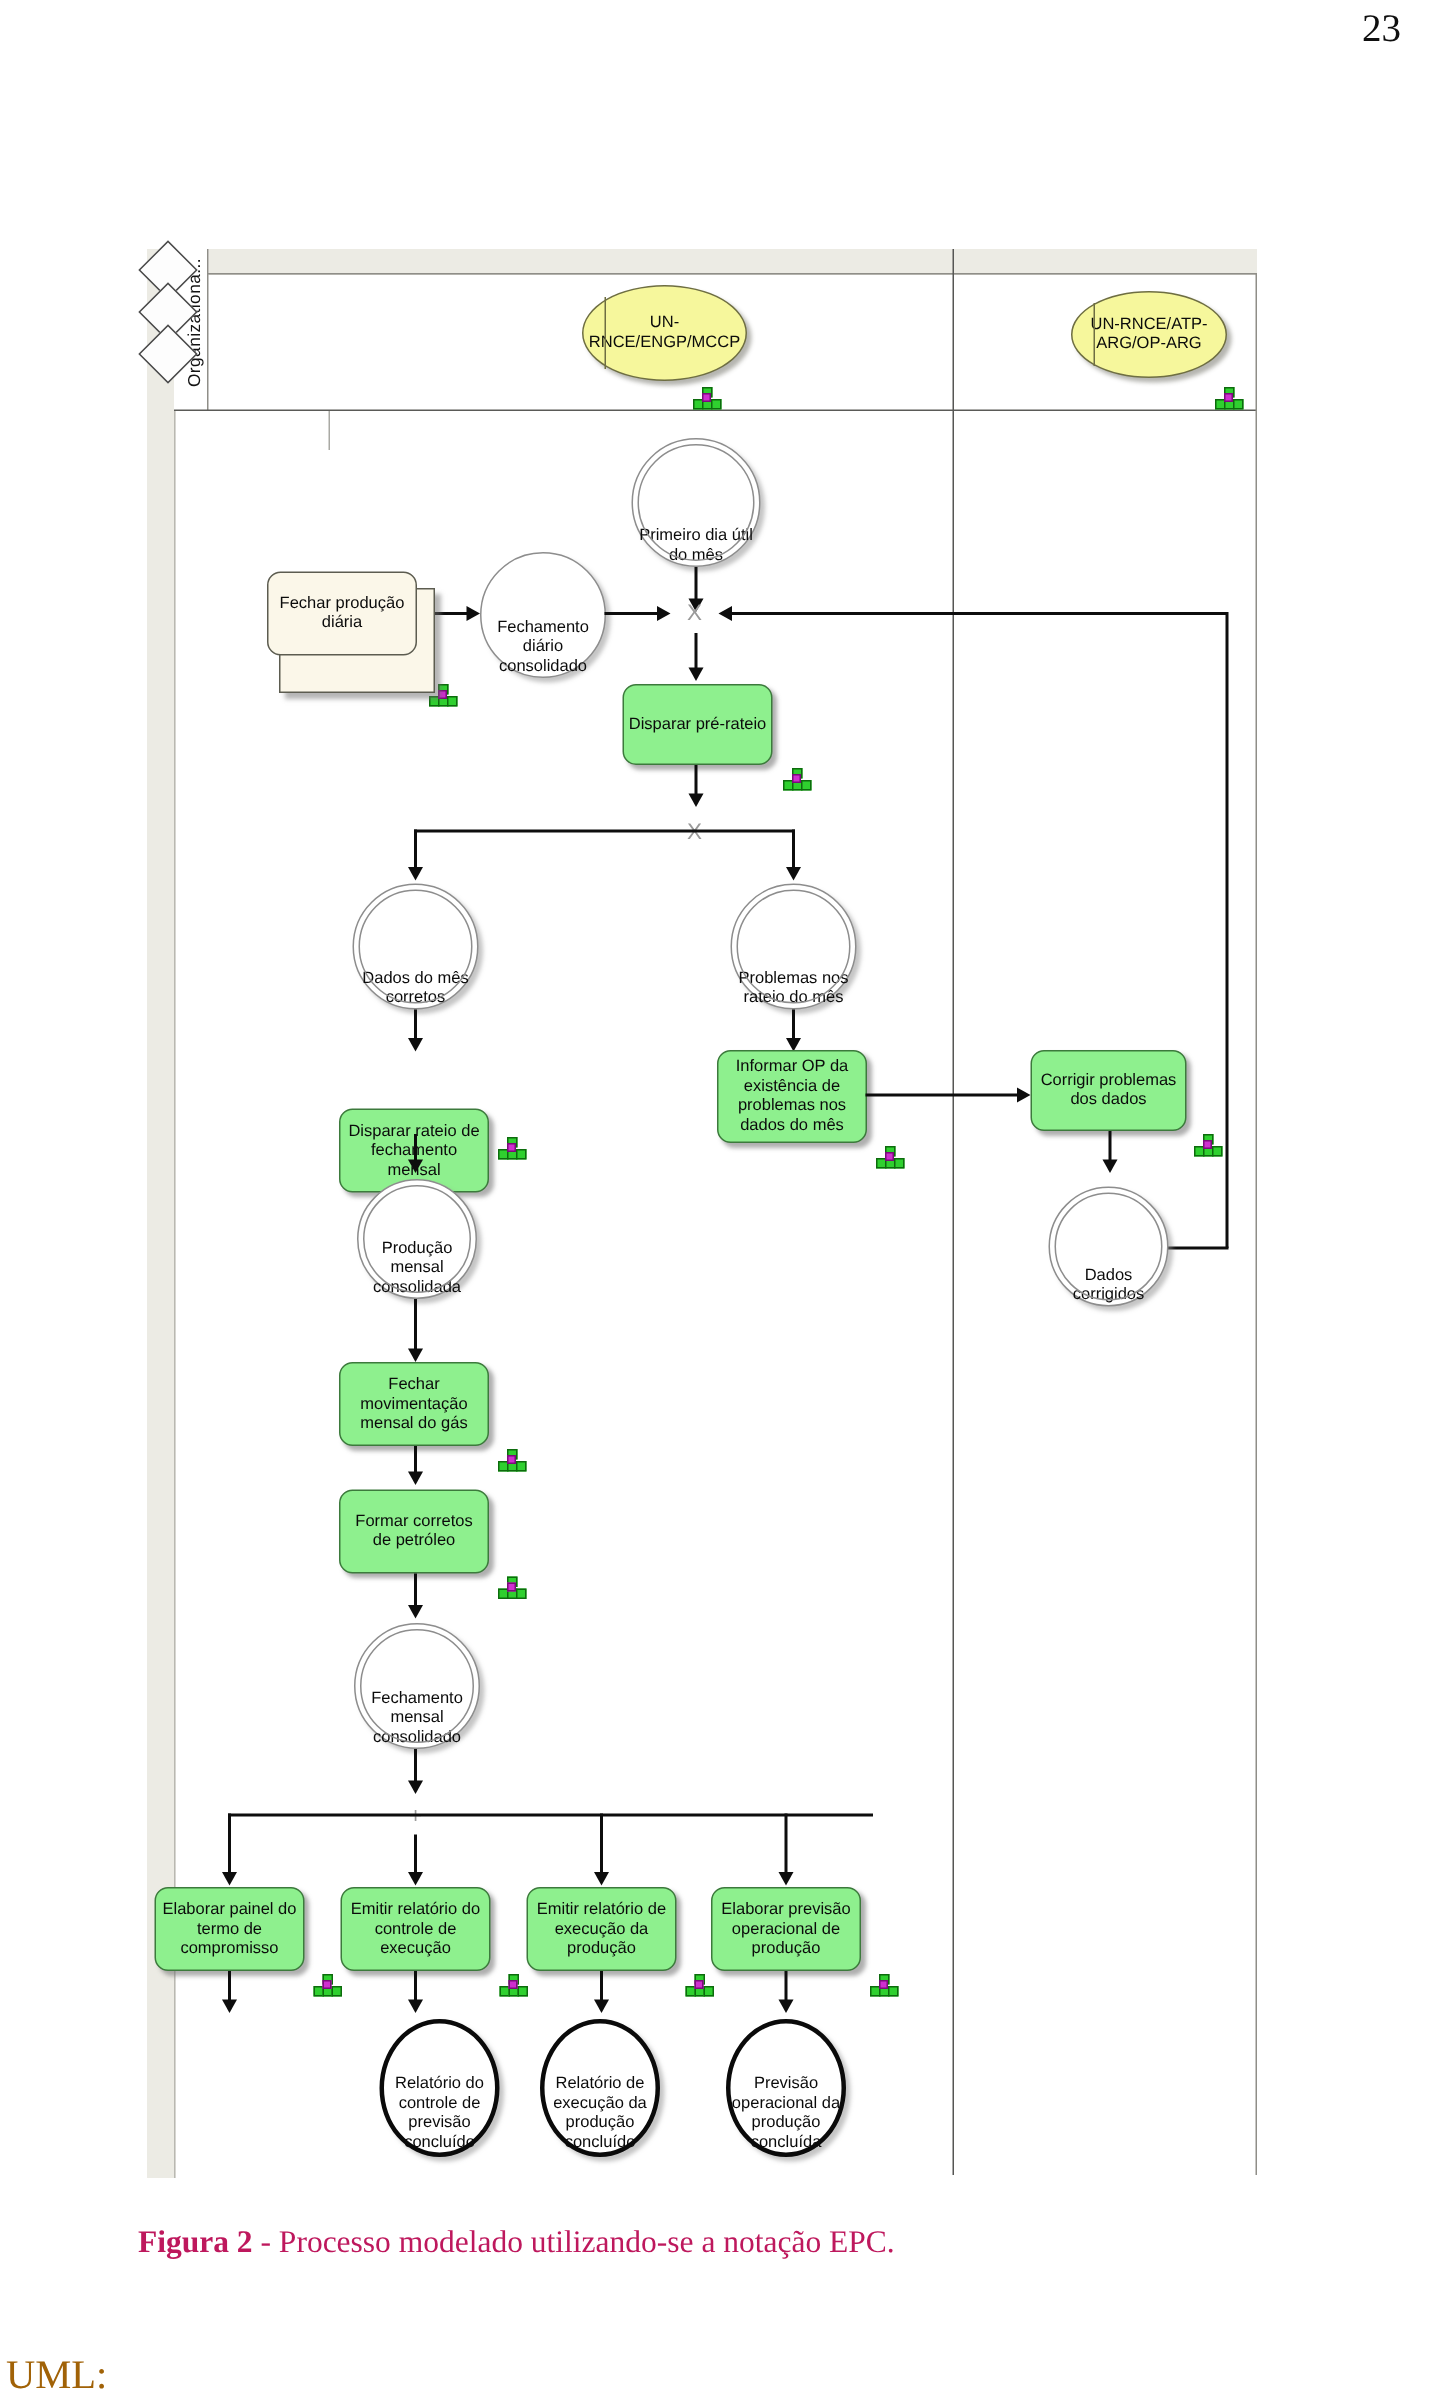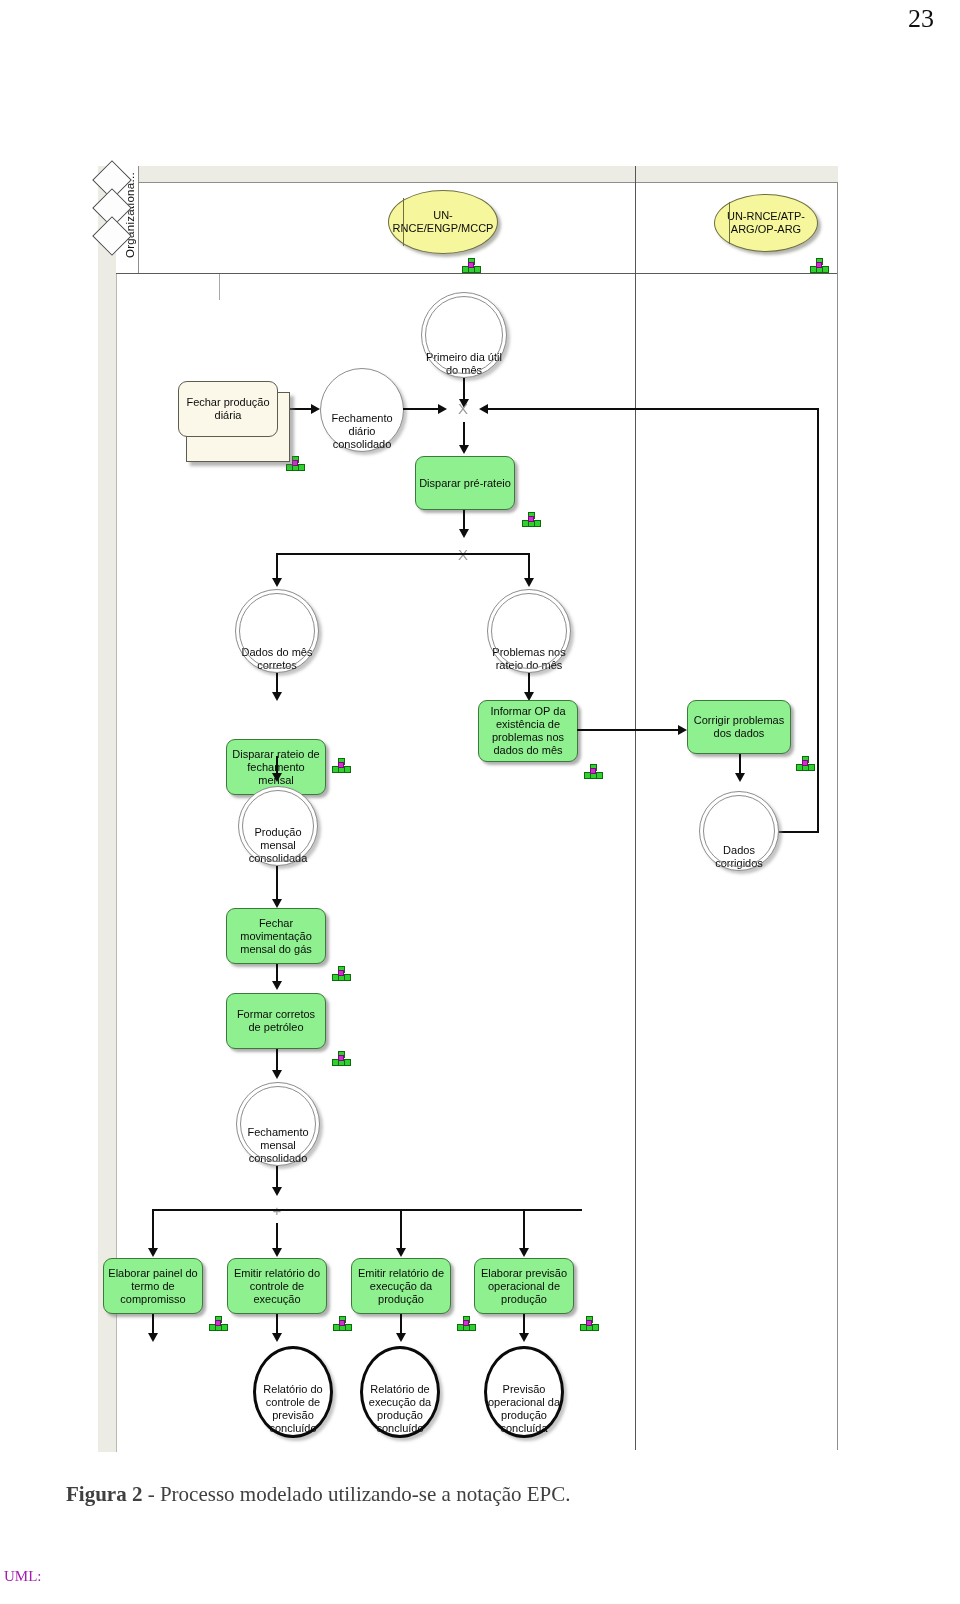--- a/index.html
+++ b/index.html
@@ -132,27 +132,27 @@
      background:#2fd02f;border:1px solid #0d6b0d;}
   .orgicon i.m{background:#cf2fcf;border-color:#7b0b7b;}
   .orgicon i.a{left:6px;top:0;}
   .orgicon i.b{left:0;top:8px;}
   .orgicon i.c{left:6px;top:8px;}
   .orgicon i.d{left:12px;top:8px;}
   .orgicon i.s{left:6px;top:4px;width:4px;height:4px;}
 
   
   .caption{
-    position:absolute;left:66px;top:1482px;
-    font-family:"Liberation Serif",serif;font-size:21px;color:#404040;
+    position:absolute;left:92px;top:1482px;
+    font-family:"Liberation Serif",serif;font-size:21px;color:#be185d;
   }
   .caption b{font-weight:bold;}
   .uml-text{
     position:absolute;left:4px;top:1568px;
-    font-family:"Liberation Serif",serif;font-size:15px;color:#a21caf;
+    font-family:"Liberation Serif",serif;font-size:27px;color:#a16207;
   }
 </style>
 </head>
 <body>
 
 <div class="page-number">23</div>
 
 <div id="diagram">
 
   <div class="lane-strip"></div>

